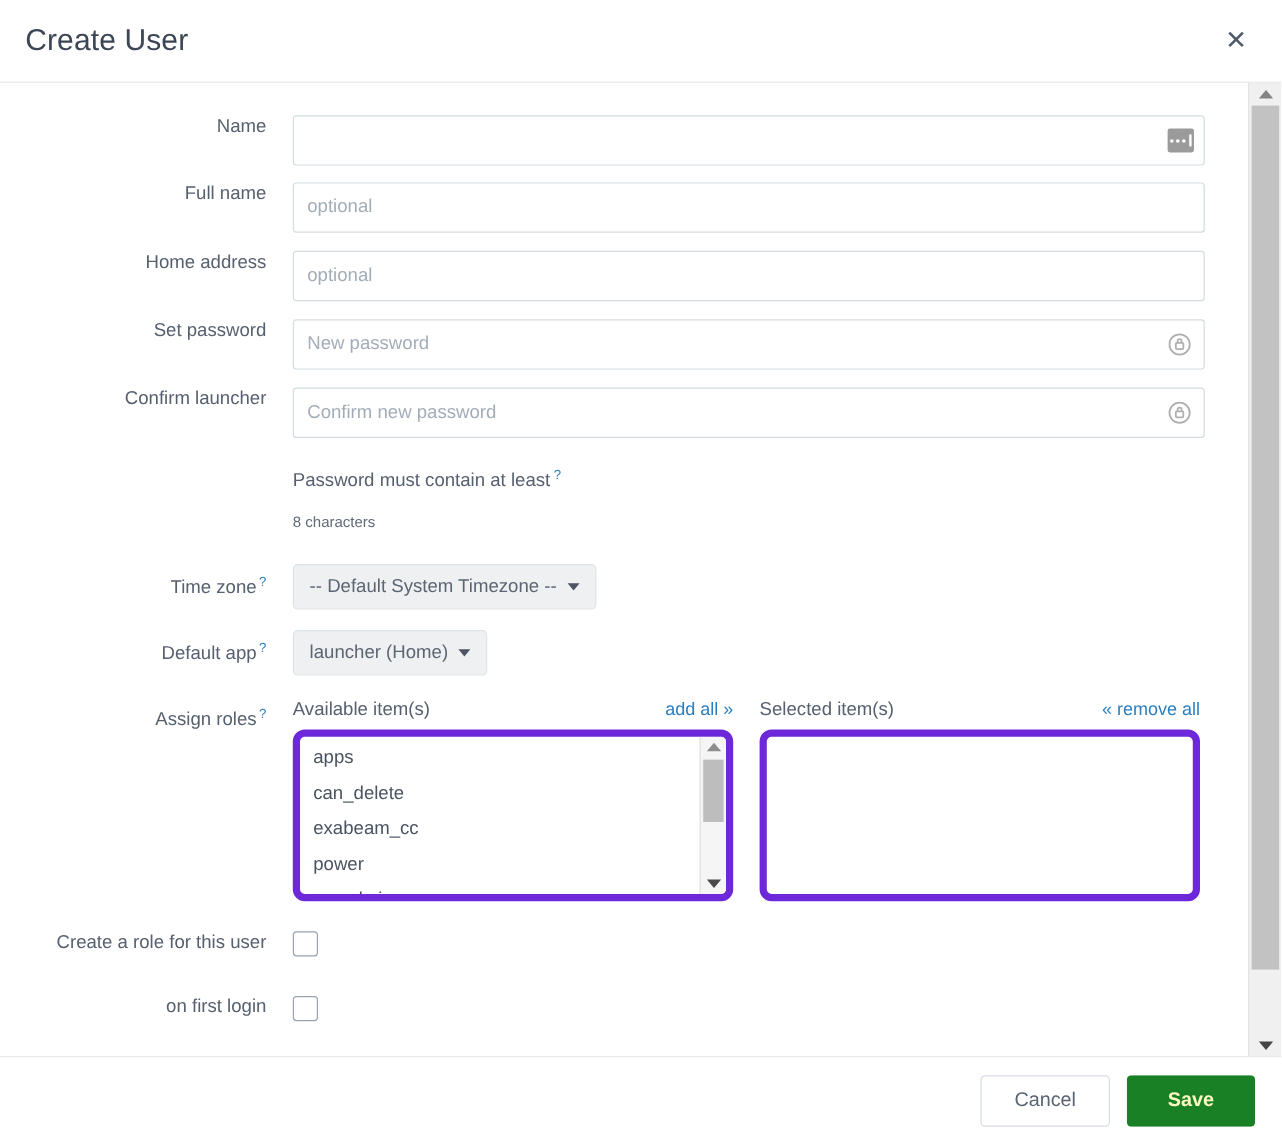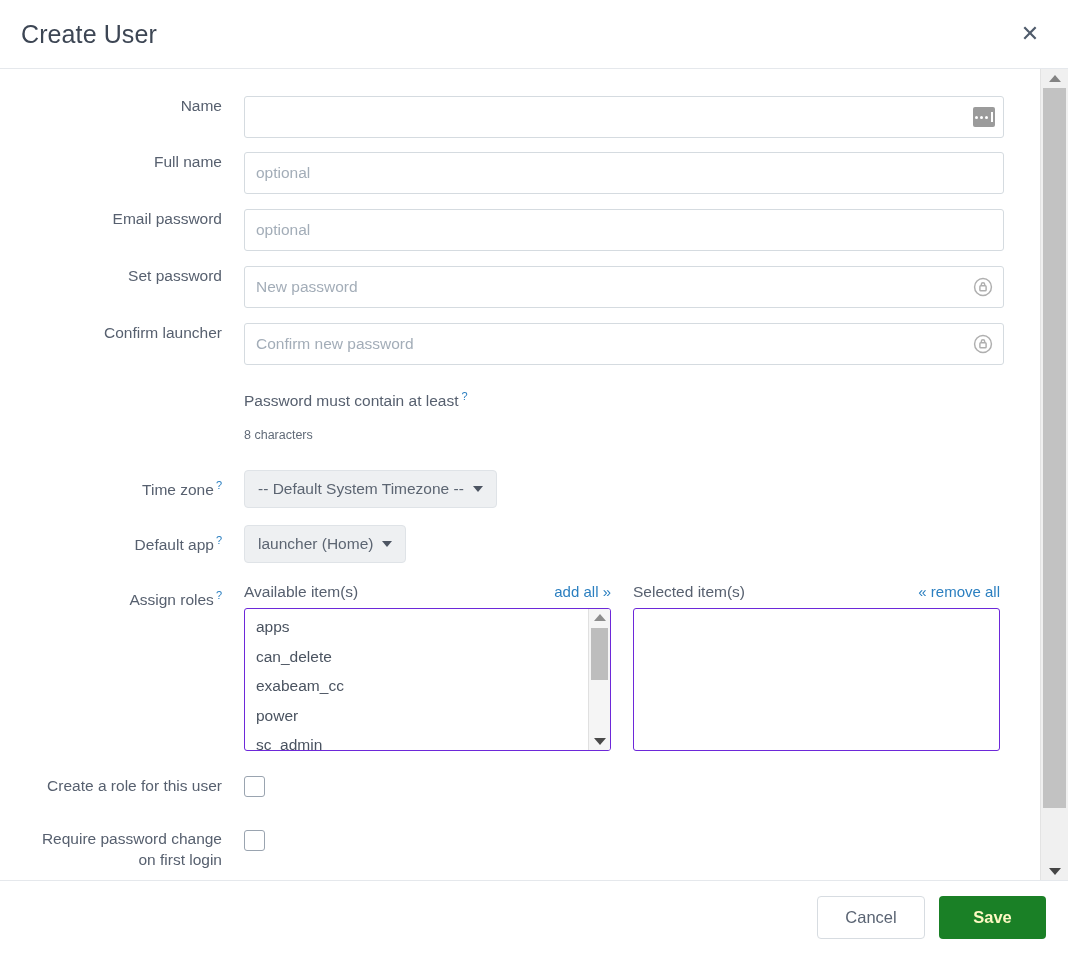--- a/index.html
+++ b/index.html
@@ -213,22 +213,22 @@
   }
   .dual-head .cap { font-size: 15.5px; color: #57606f; }
   .dual-head .act {
     font-size: 15px;
     color: #2b7fc0;
     cursor: pointer;
   }
   .listbox {
     position: relative;
     height: 143px;
-    border: 1px solid #6d28d9;
-    border-radius: 3px;
+    border: 6px solid #6d28d9;
+    border-radius: 10px;
     background: #fff;
     overflow: hidden;
   }
   .listbox .opts {
     position: absolute;
     inset: 0 22px 0 0;
     padding-top: 3px;
     overflow: hidden;
   }
   .listbox .opt {
@@ -339,21 +339,21 @@
       <div class="row" style="margin-top:14px">
         <div class="lbl">Full name</div>
         <div class="ctl">
           <div class="field">
             <input type="text" placeholder="optional" style="">
           </div>
         </div>
       </div>
 
       <div class="row" style="margin-top:15px">
-        <div class="lbl">Email password</div>
+        <div class="lbl">Home address</div>
         <div class="ctl">
           <div class="field">
             <input type="text" placeholder="optional" style="">
           </div>
         </div>
       </div>
 
       <div class="row" style="margin-top:15px">
         <div class="lbl">Set password</div>
         <div class="ctl">
@@ -468,21 +468,20 @@
 
       <div class="row" style="margin-top:25px; align-items:center">
         <div class="lbl">Create a role for this user</div>
         <div class="ctl">
           <span class="cbox"></span>
         </div>
       </div>
 
       <div class="row" style="margin-top:32px">
         <div class="lbl">
-          <div>Require password change</div>
           <div>on first login</div>
         </div>
         <div class="ctl" style="padding-top:1px">
           <span class="cbox"></span>
         </div>
       </div>
 
       <div style="height:40px"></div>
     </div>
 

